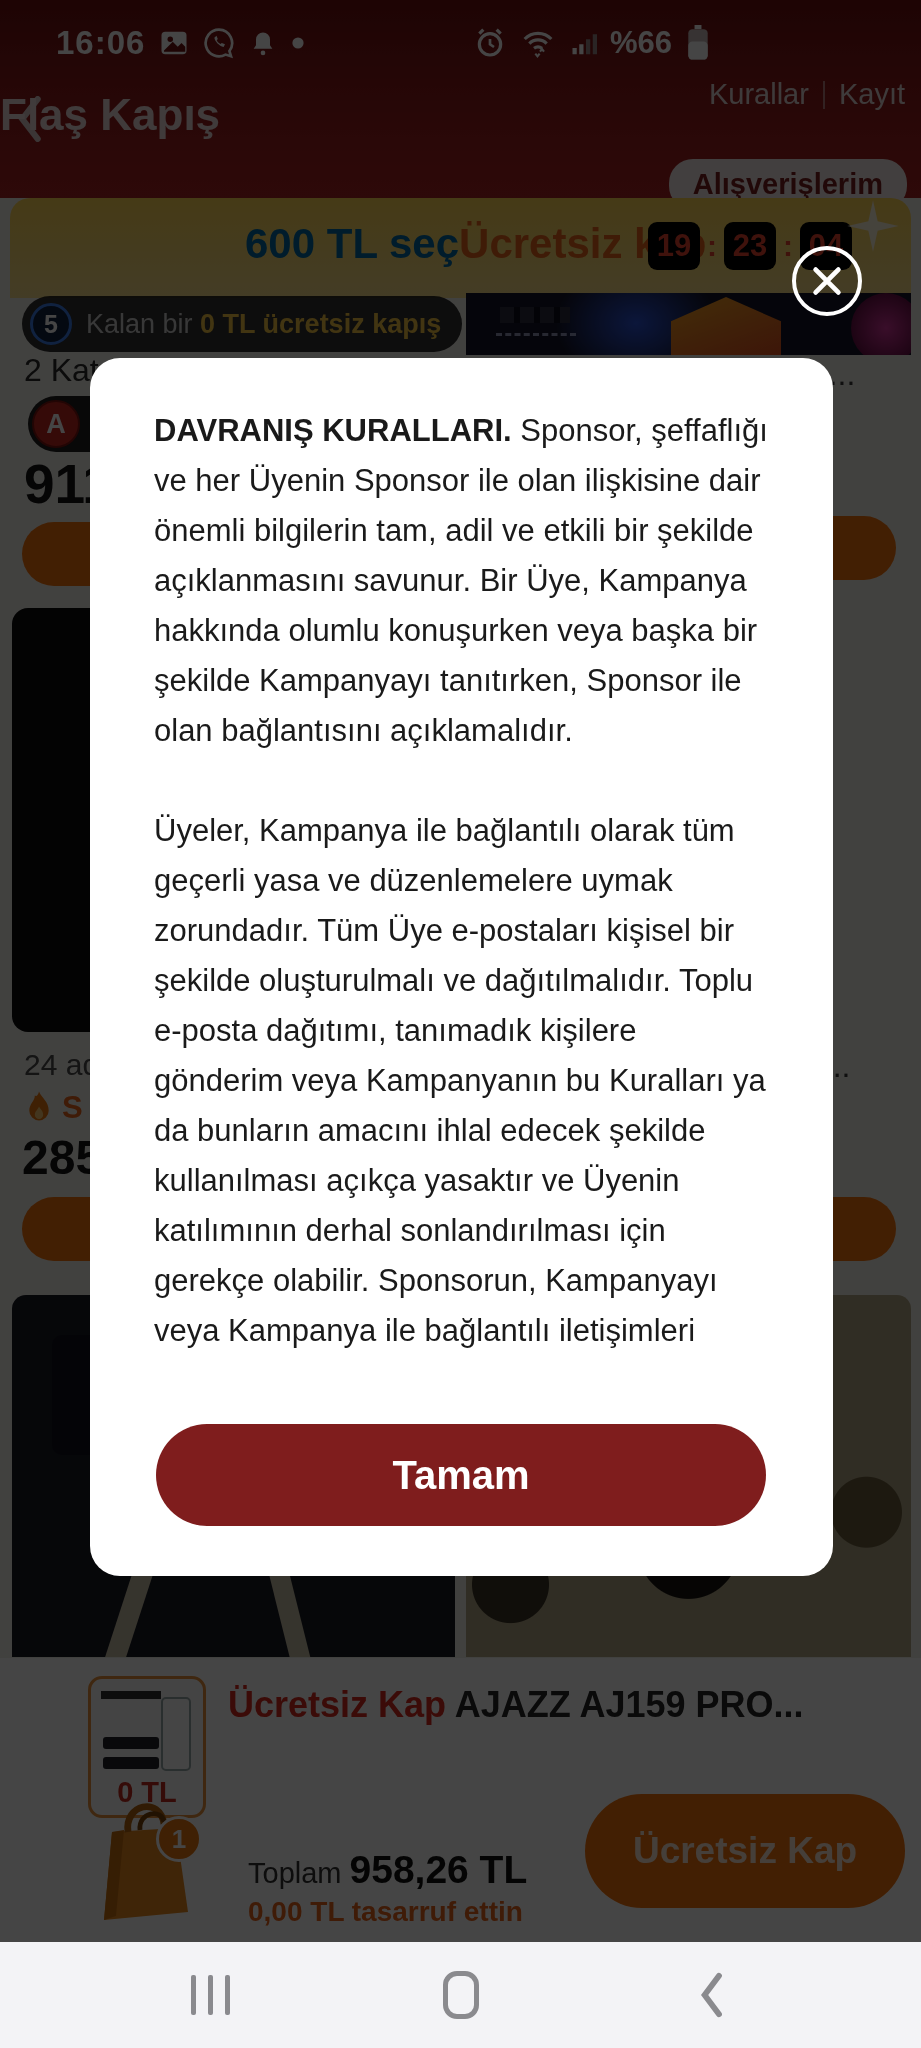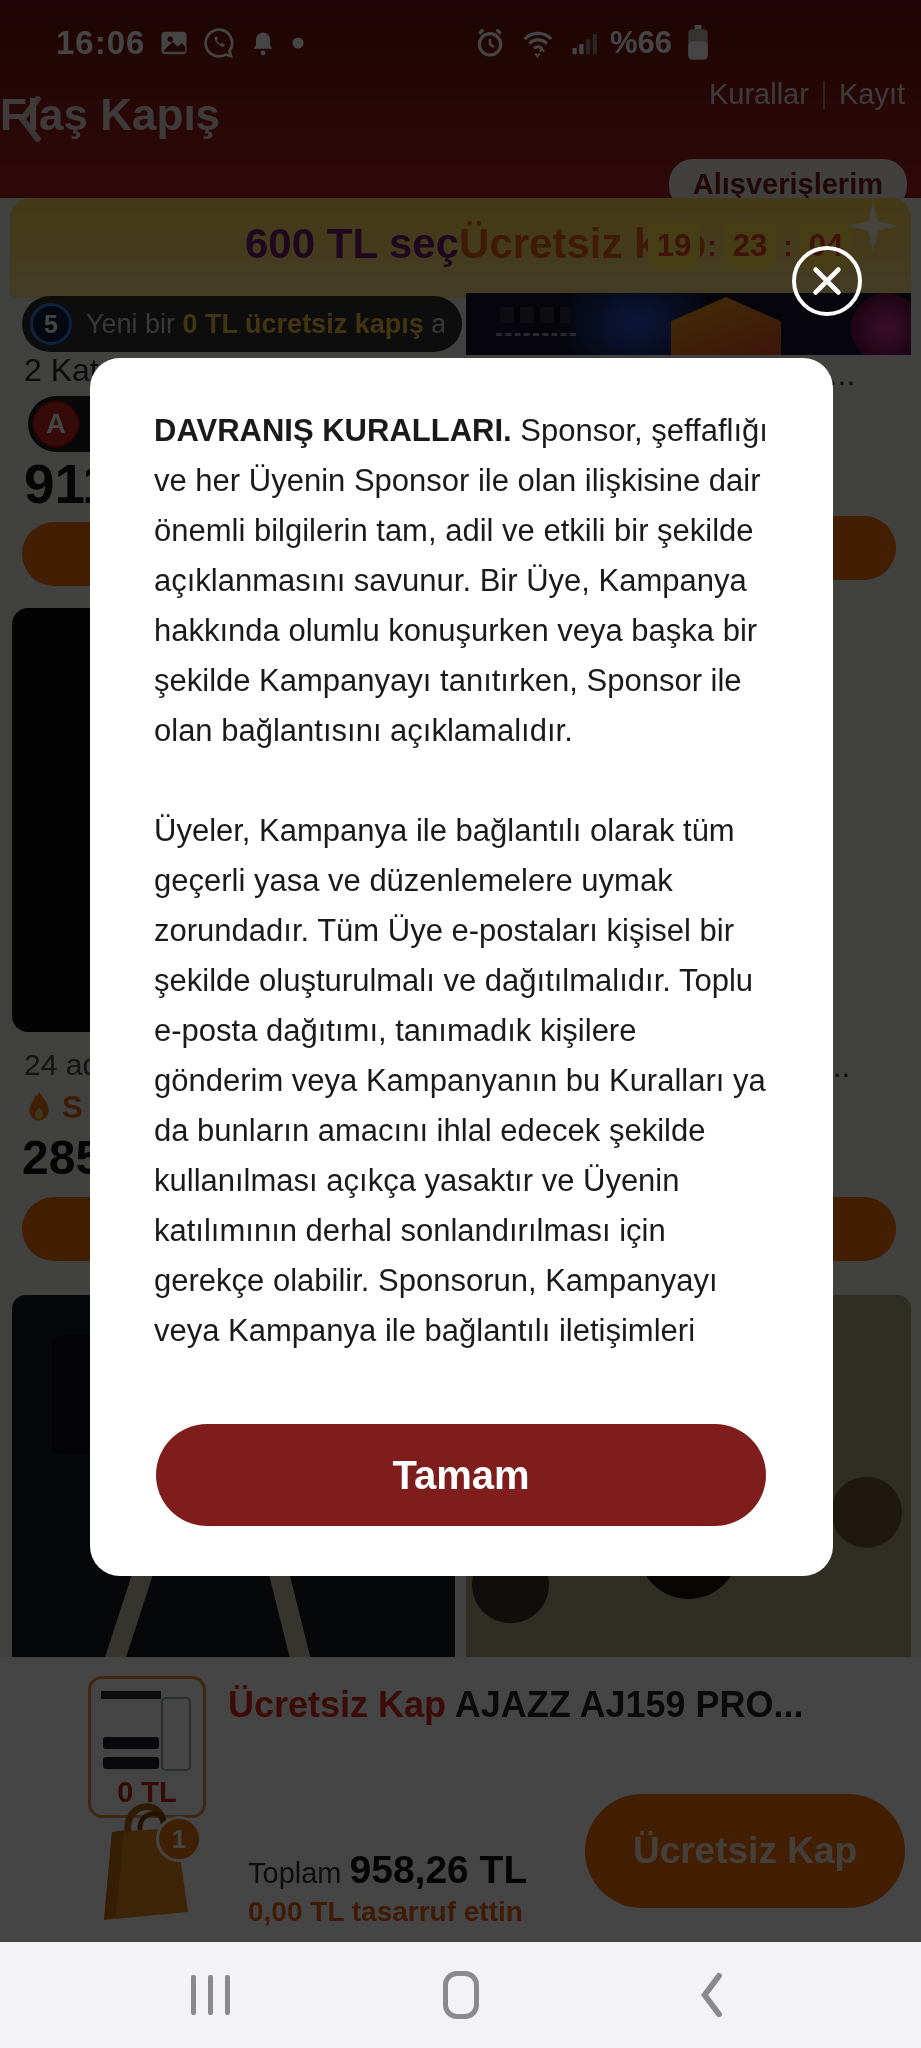--- a/index.html
+++ b/index.html
@@ -17,24 +17,24 @@
   #headrow{left:0;top:84px;width:921px;height:70px;}
   #back-chevron{left:12px;top:12px;width:40px;height:46px;}
   #page-title{left:0;top:6px;width:921px;text-align:left;font-size:44px;font-weight:bold;color:#EDD9D9;}
   #toplinks{right:16px;top:-6px;font-size:29px;color:#E6D8D8;display:flex;gap:14px;align-items:center;}
   #toplinks .div{width:2px;height:28px;background:#caa;opacity:.7;}
   #orders-pill{right:14px;top:44px;background:#F3E9E7;color:#7A1E1E;font-size:29px;font-weight:bold;border-radius:24px;padding:9px 24px;margin-top:31px;}
 
   
   #banner{left:10px;top:198px;width:901px;height:100px;background:linear-gradient(180deg,#FFD553,#F8DF8C);border-radius:20px 20px 0 0;}
   #banner-titles{left:245px;top:220px;font-size:42px;font-weight:bold;white-space:nowrap;}
-  #banner-titles .t1{color:#701a75;text-align:center;}
+  #banner-titles .t1{color:#0369a1;text-align:center;}
   #banner-titles .t2{color:#E8641C;}
   #timer{left:648px;top:222px;display:flex;align-items:center;gap:7px;}
-  .tbox{width:52px;height:48px;background:#fde047;border-radius:9px;color:#E8432E;font-size:31px;font-weight:bold;display:flex;align-items:center;justify-content:center;}
+  .tbox{width:52px;height:48px;background:#000000;border-radius:9px;color:#E8432E;font-size:31px;font-weight:bold;display:flex;align-items:center;justify-content:center;}
   .tsep{color:#E8432E;font-size:30px;font-weight:bold;}
   #spark{left:845px;top:198px;}
 
   
   #notif{left:22px;top:296px;width:440px;height:56px;background:rgba(22,22,22,.88);border-radius:28px;display:flex;align-items:center;padding:0 18px 0 8px;}
   #notif .cnt{width:42px;height:42px;border-radius:50%;border:3px solid #3D7EEB;background:#10233f;color:#fff;font-size:25px;font-weight:bold;display:flex;align-items:center;justify-content:center;margin-right:14px;flex:0 0 auto;}
   #notif .txt{font-size:27px;color:#CFCFCF;white-space:nowrap;overflow:hidden;}
   #notif .hl{color:#F5C542;font-weight:bold;}
   #carousel{left:466px;top:293px;width:445px;height:62px;background:#14152A;overflow:hidden;}
   #carousel .glow{position:absolute;left:90px;top:-30px;width:160px;height:120px;background:radial-gradient(closest-side,#2C53D8,transparent);}
@@ -205,21 +205,21 @@
     <span class="tbox">04</span>
   </div>
   <span class="abs" id="spark">
     <svg width="56" height="56" viewBox="0 0 24 24">
         <path d="M12 1 L14 10 L23 12 L14 14 L12 23 L10 14 L1 12 L10 10 Z" fill="#FFF6DC"></path>
       </svg>
   </span>
 
   <div class="abs" id="notif">
     <span class="cnt">5</span>
-    <span class="txt"><span>Yeni bir </span><span class="hl">0 TL ücretsiz kapış</span><span> açıldı</span></span>
+    <span class="txt"><span>Kalan bir </span><span class="hl">0 TL ücretsiz kapış</span><span> açıldı</span></span>
   </div>
   <div class="abs" id="carousel">
     <div class="glow"></div>
     <div class="hex"></div>
     <div class="mag"></div>
     <div class="bars"></div>
     <div class="dash"></div>
   </div>
 
   <div class="abs bgfrag" id="bg-title-left">2 Kat</div>

